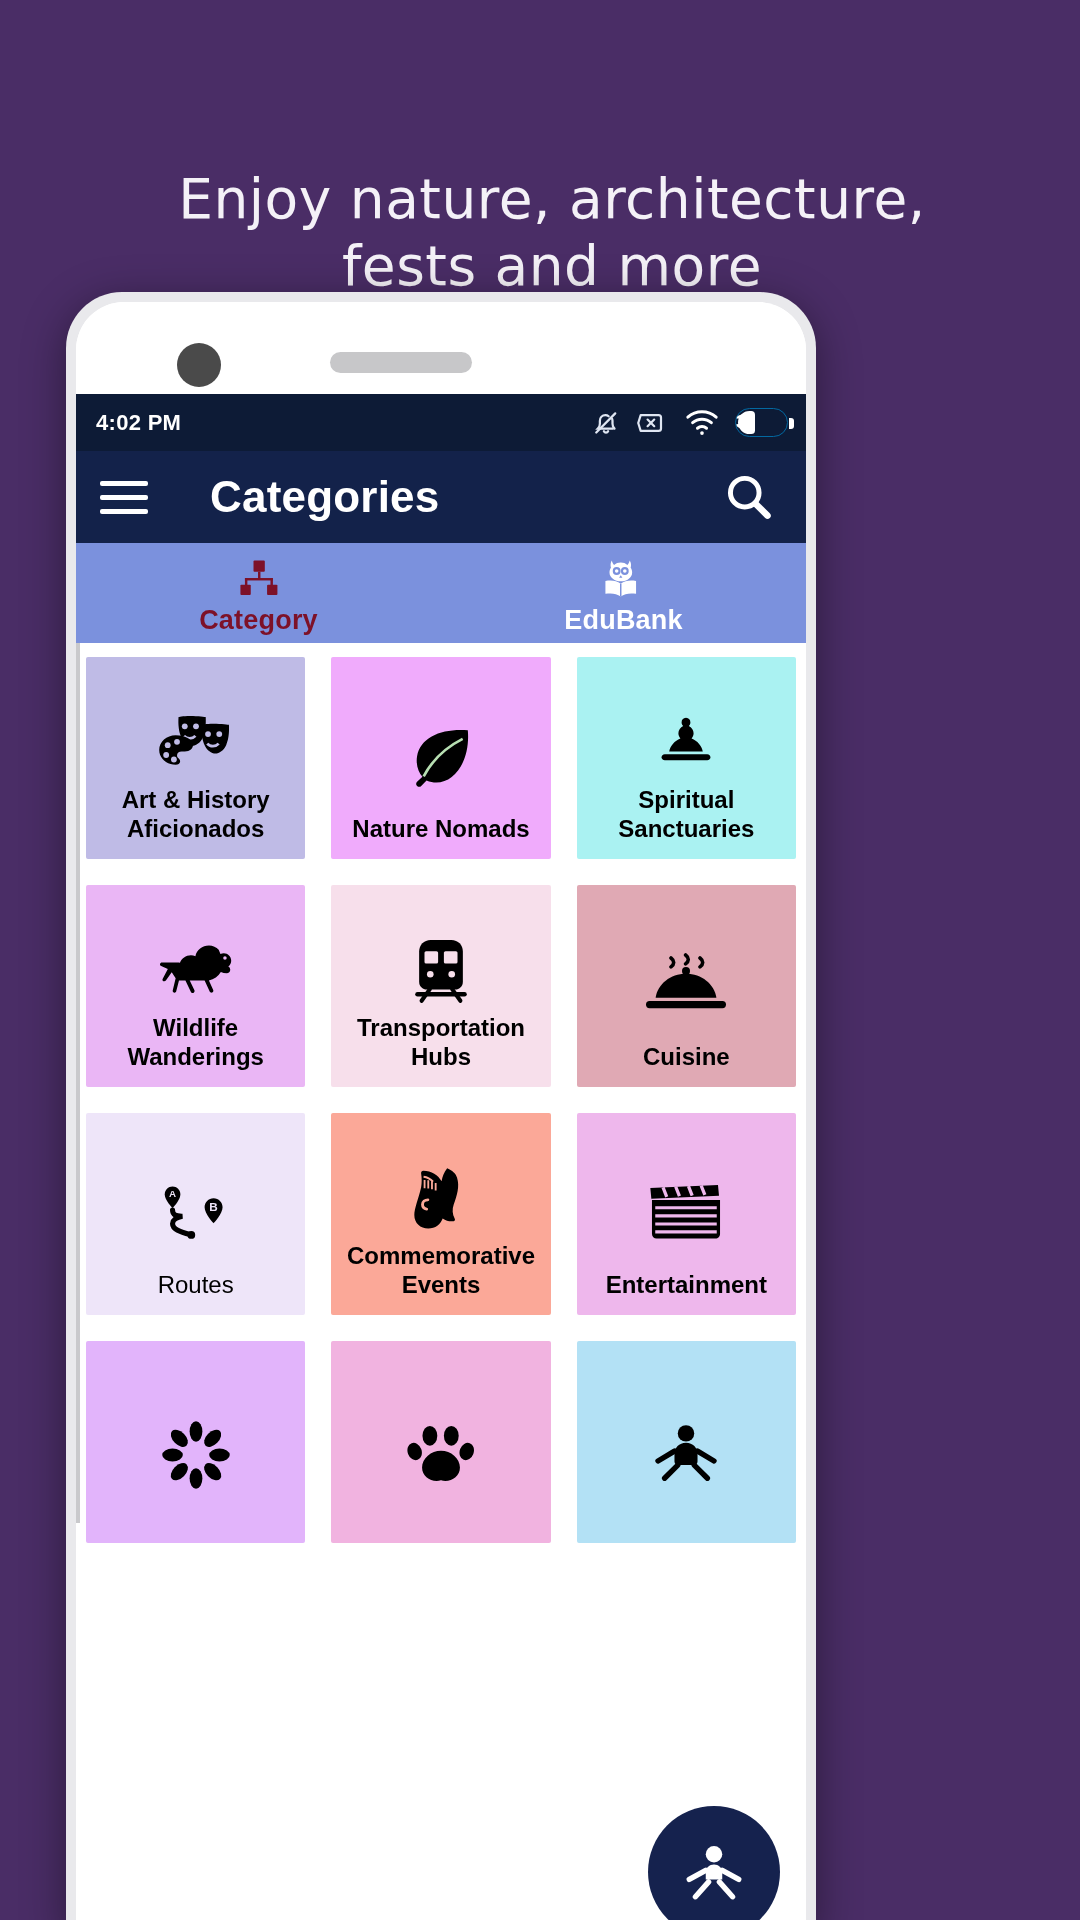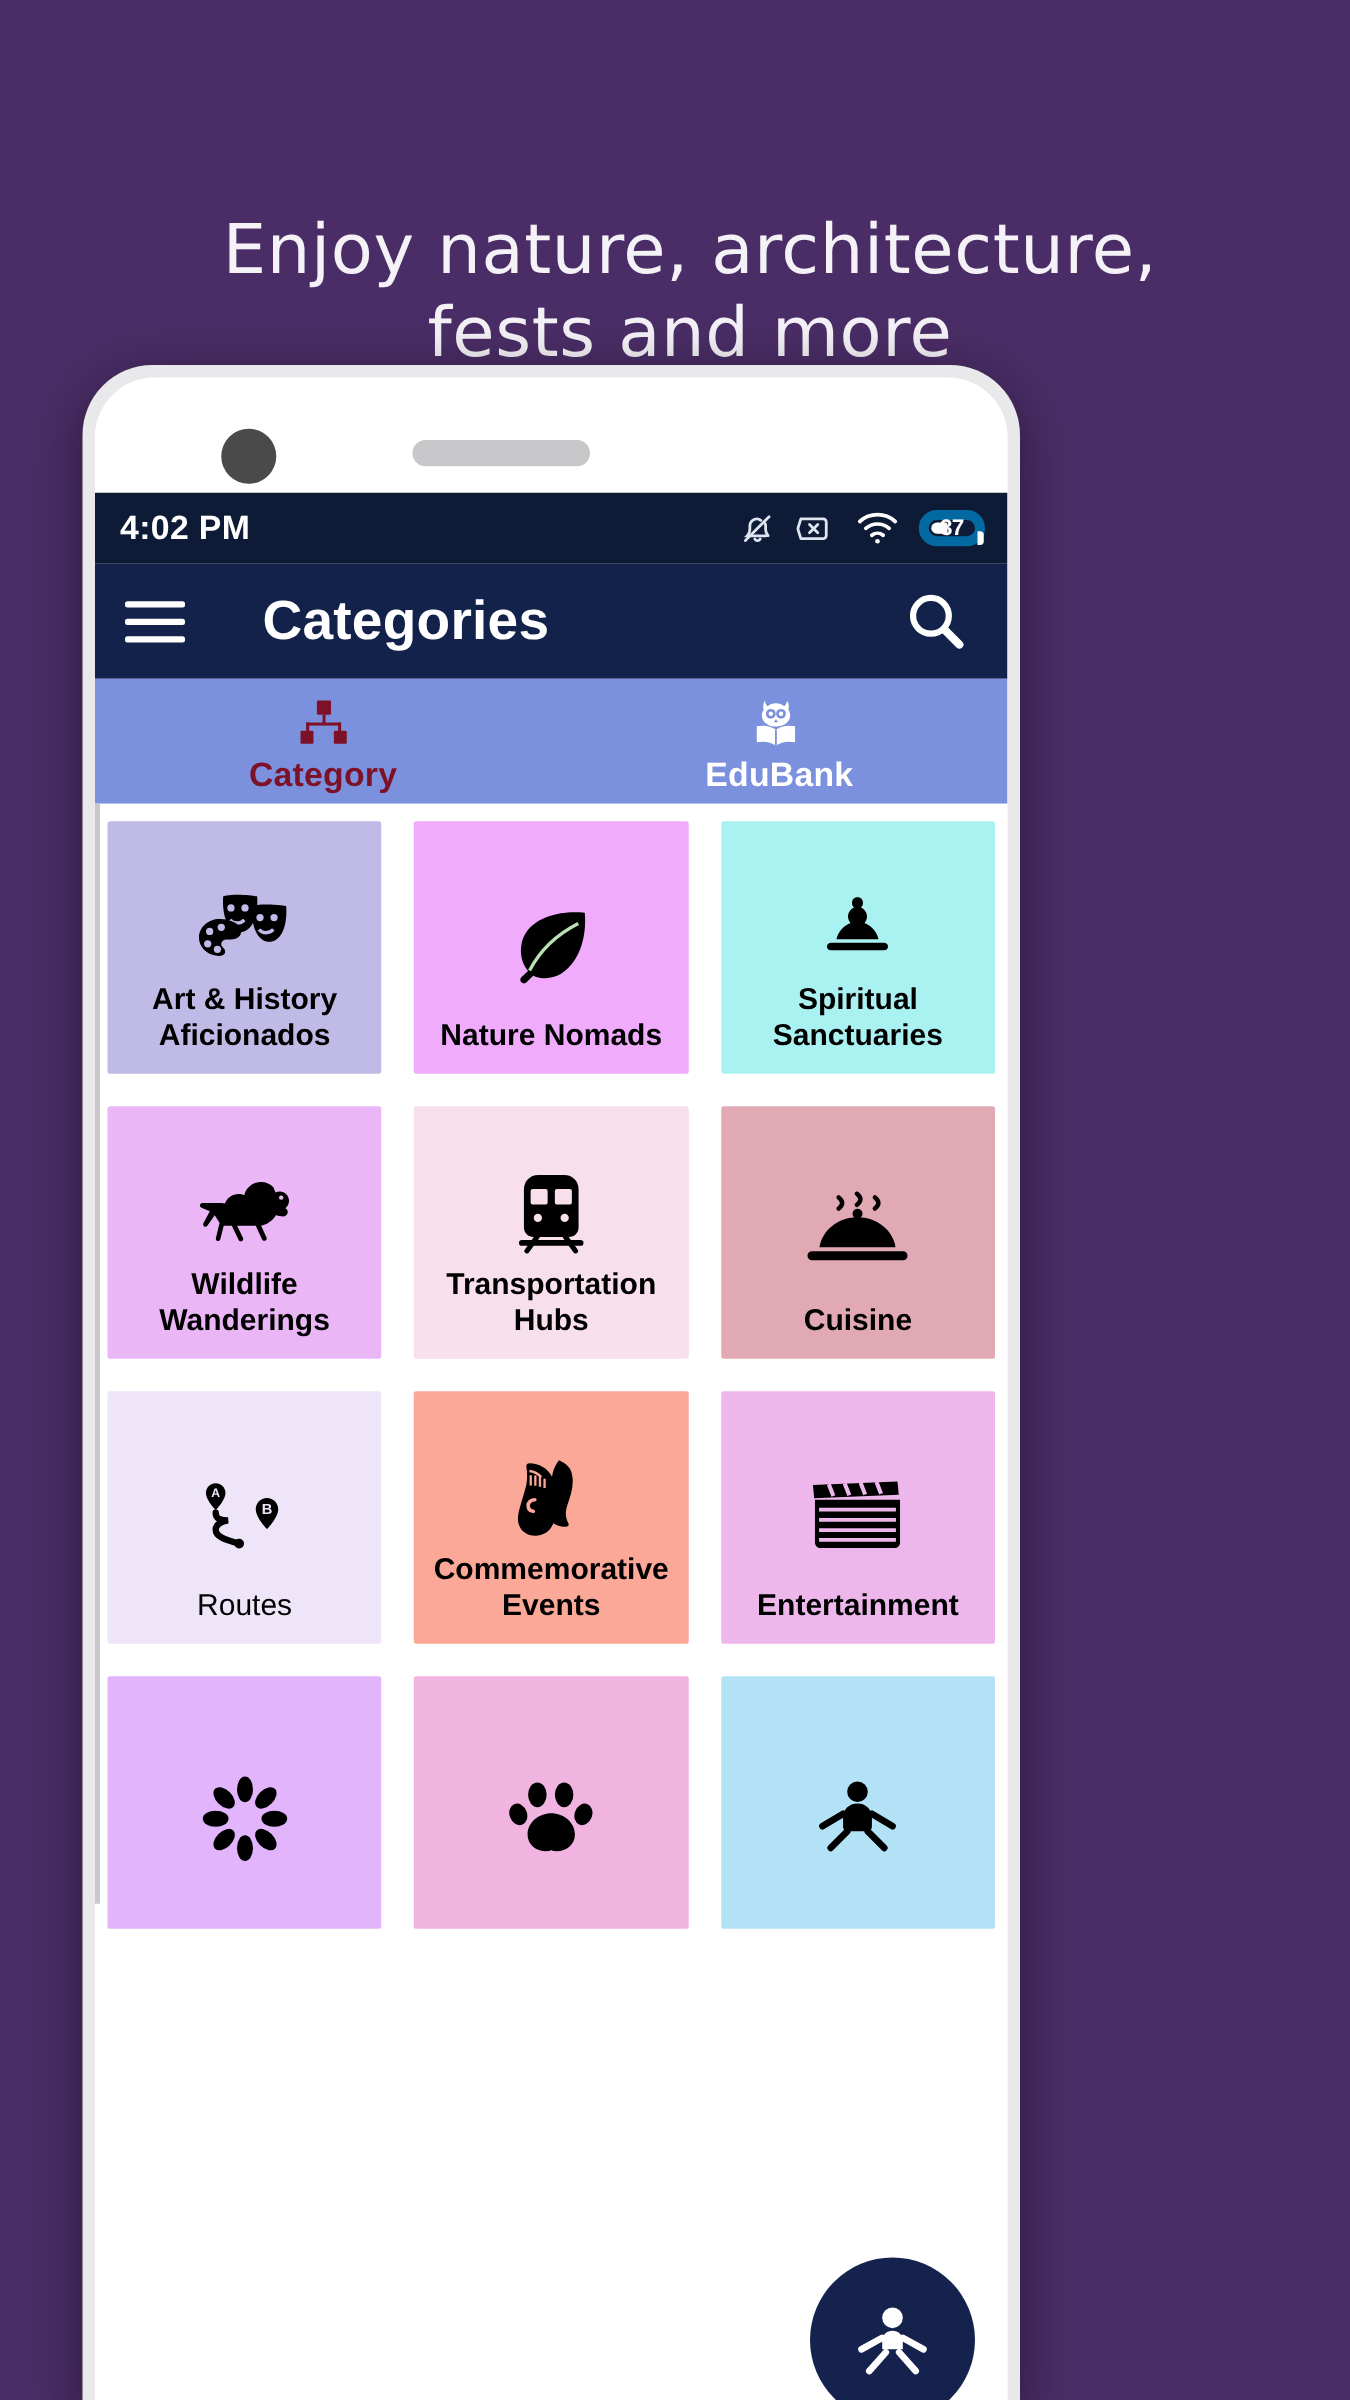--- a/index.html
+++ b/index.html
@@ -51,28 +51,28 @@
     position:absolute; left:254px; top:50px;
     width:142px; height:21px; border-radius:11px;
     background:#c7c7c9;
   }
   
   .statusbar {
     height:57px; background:#0d1b36;
     display:flex; align-items:center; justify-content:space-between;
     padding:0 18px 0 20px;
   }
-  .clock { color:#ffffff; font-size:27px; font-weight:700; letter-spacing:.3px;
+  .clock { color:#ffffff; font-size:22px; font-weight:700; letter-spacing:.3px;
            font-family:"Liberation Sans", sans-serif; }
   .status-icons { display:flex; align-items:center; gap:16px; }
   .status-icons svg { display:block; }
   .battery {
     width:53px; height:29px; border-radius:15px;
-    border:8px solid #0369a1; position:relative;
-    display:flex; align-items:center; justify-content:center;
+    border:1px solid #0369a1; position:relative;
+    display:flex; align-items:center; 
   }
   .battery:after {
     content:""; position:absolute; right:-7px; top:9px;
     width:5px; height:11px; border-radius:0 3px 3px 0; background:#ffffff;
   }
   .battery-fill {
     position:absolute; left:2px; top:2px; bottom:2px; width:34%;
     border-radius:12px 4px 4px 12px; background:#ffffff;
   }
   .battery-num { position:relative; color:#ffffff; font-size:18px; font-weight:700;

